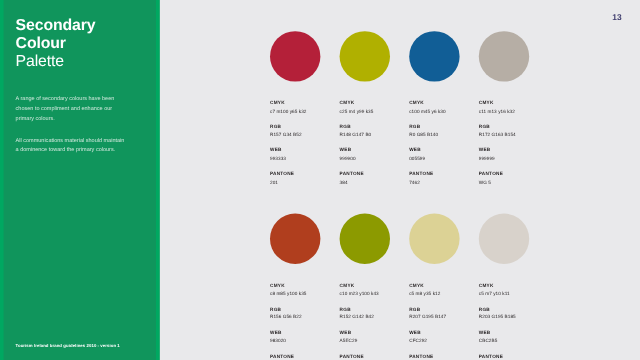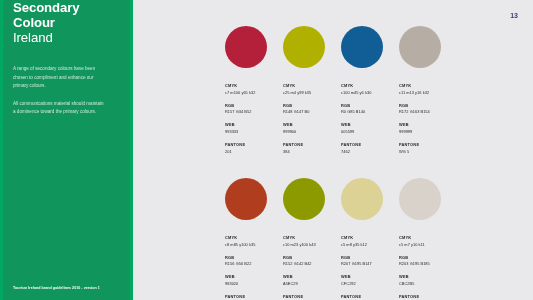--- a/index.html
+++ b/index.html
@@ -17,21 +17,21 @@
 
   
   #left-panel {
     position: absolute;
     left: 0;
     top: 0;
     width: 133px;
     height: 300px;
     background: #10955c;
     box-sizing: border-box;
-    padding: 1px 12px 0 13px;
+    padding: 14px 12px 0 13px;
   }
   #left-edge-stripe {
     position: absolute;
     left: 0;
     top: 0;
     width: 3px;
     height: 300px;
     background: #00a861;
   }
   #right-edge-stripe {
@@ -147,21 +147,21 @@
   }
 </style>
 </head>
 <body style="background: rgb(233, 233, 235);">
 
 <div id="left-panel" style="background: rgb(16, 149, 92);">
   <div id="left-edge-stripe" style="background: rgb(0, 168, 97);"></div>
 
   <div id="title-block">
     <span class="title-line1">Secondary Colour</span>
-    <span class="title-line2">Ireland</span>
+    <span class="title-line2">Palette</span>
   </div>
 
   <div id="intro-block">
     <p class="intro-para">A range of secondary colours have been chosen to compliment and enhance our primary colours.</p>
     <p class="intro-para">All communications material should maintain a dominence toward the primary colours.</p>
   </div>
 
   <div id="footer-note">Tourism Ireland brand guidelines 2010 - version 1</div>
 </div>
 <div id="right-edge-stripe" style="background: rgb(0, 168, 97);"></div>

